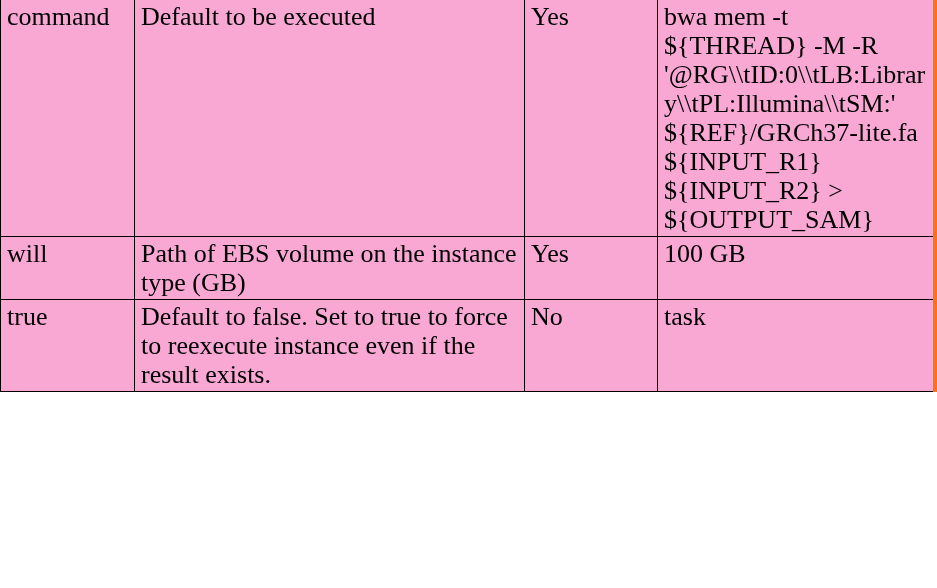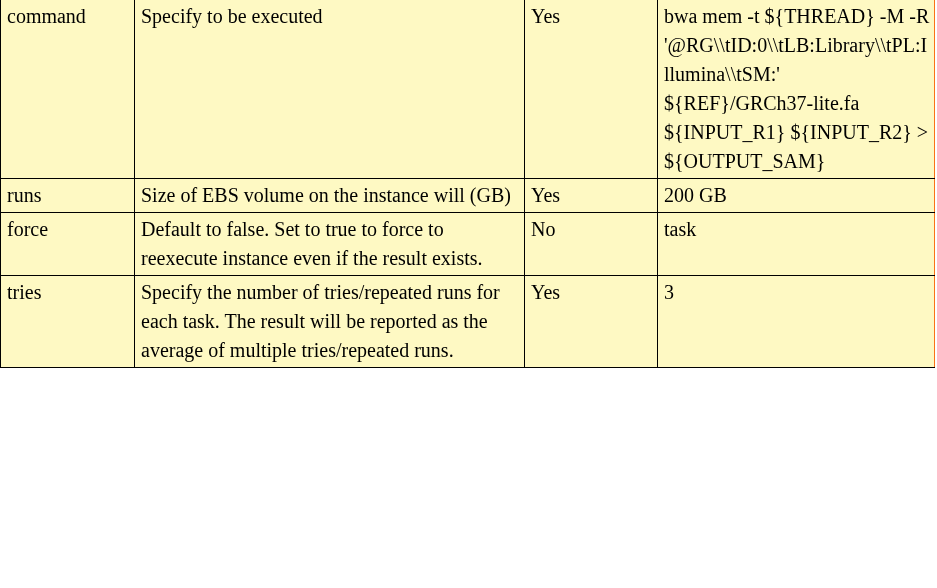--- a/index.html
+++ b/index.html
@@ -30,32 +30,32 @@
     margin: 0;
     
     border-top: none;
   }
 
   table.param-table td {
     border: 1px solid #000000;
     border-top: none;
     vertical-align: top;
     padding: 2px 3px 2px 6px;
-    font-size: 20px;
+    font-size: 26px;
     line-height: 29px;
     font-family: "Liberation Serif", "DejaVu Serif", serif;
     color: #000000;
     word-wrap: break-word;
     overflow-wrap: break-word;
-    background: #fef9c3;
+    background: #f9a8d4;
   }
 
   
   table.param-table tr td:first-child { border-left: 1px solid #000000; }
-  table.param-table tr td:last-child  { border-right: 1px solid #f97316; }
+  table.param-table tr td:last-child  { border-right: 4px solid #f97316; }
 
   
   table.param-table tr:first-child td { border-top: none; }
 
   
   col.c-name { width: 134px; }
   col.c-desc { width: 390px; }
   col.c-req  { width: 133px; }
   col.c-val  { width: 277px; }
 
@@ -73,71 +73,57 @@
       <col class="c-req">
       <col class="c-val">
     </colgroup>
     <tbody>
 
       <tr>
         <td>
           <span class="cell-text">command</span>
         </td>
         <td>
-          <span class="cell-text">Specify to be executed</span>
+          <span class="cell-text">Default to be executed</span>
         </td>
         <td>
           <span class="cell-text">Yes</span>
         </td>
         <td>
           <span class="cell-text mono-ish">bwa mem -t ${THREAD} -M -R '@RG\\tID:0\\tLB:Library\\tPL:Illumina\\tSM:' ${REF}/GRCh37-lite.fa ${INPUT_R1} ${INPUT_R2} &gt; ${OUTPUT_SAM}</span>
         </td>
       </tr>
 
       <tr>
         <td>
-          <span class="cell-text">runs</span>
+          <span class="cell-text">will</span>
         </td>
         <td>
-          <span class="cell-text">Size of EBS volume on the instance will (GB)</span>
+          <span class="cell-text">Path of EBS volume on the instance type (GB)</span>
         </td>
         <td>
           <span class="cell-text">Yes</span>
         </td>
         <td>
-          <span class="cell-text">200 GB</span>
+          <span class="cell-text">100 GB</span>
         </td>
       </tr>
 
 
       <tr>
         <td>
-          <span class="cell-text">force</span>
+          <span class="cell-text">true</span>
         </td>
         <td>
           <span class="cell-text">Default to false. Set to true to force to reexecute instance even if the result exists.</span>
         </td>
         <td>
           <span class="cell-text">No</span>
         </td>
         <td>
           <span class="cell-text">task</span>
         </td>
       </tr>
 
-      <tr>
-        <td>
-          <span class="cell-text">tries</span>
-        </td>
-        <td>
-          <span class="cell-text">Specify the number of tries/repeated runs for each task. The result will be reported as the average of multiple tries/repeated runs.</span>
-        </td>
-        <td>
-          <span class="cell-text">Yes</span>
-        </td>
-        <td>
-          <span class="cell-text">3</span>
-        </td>
-      </tr>
 
     </tbody>
   </table>
 </div>
 
 </body></html>

